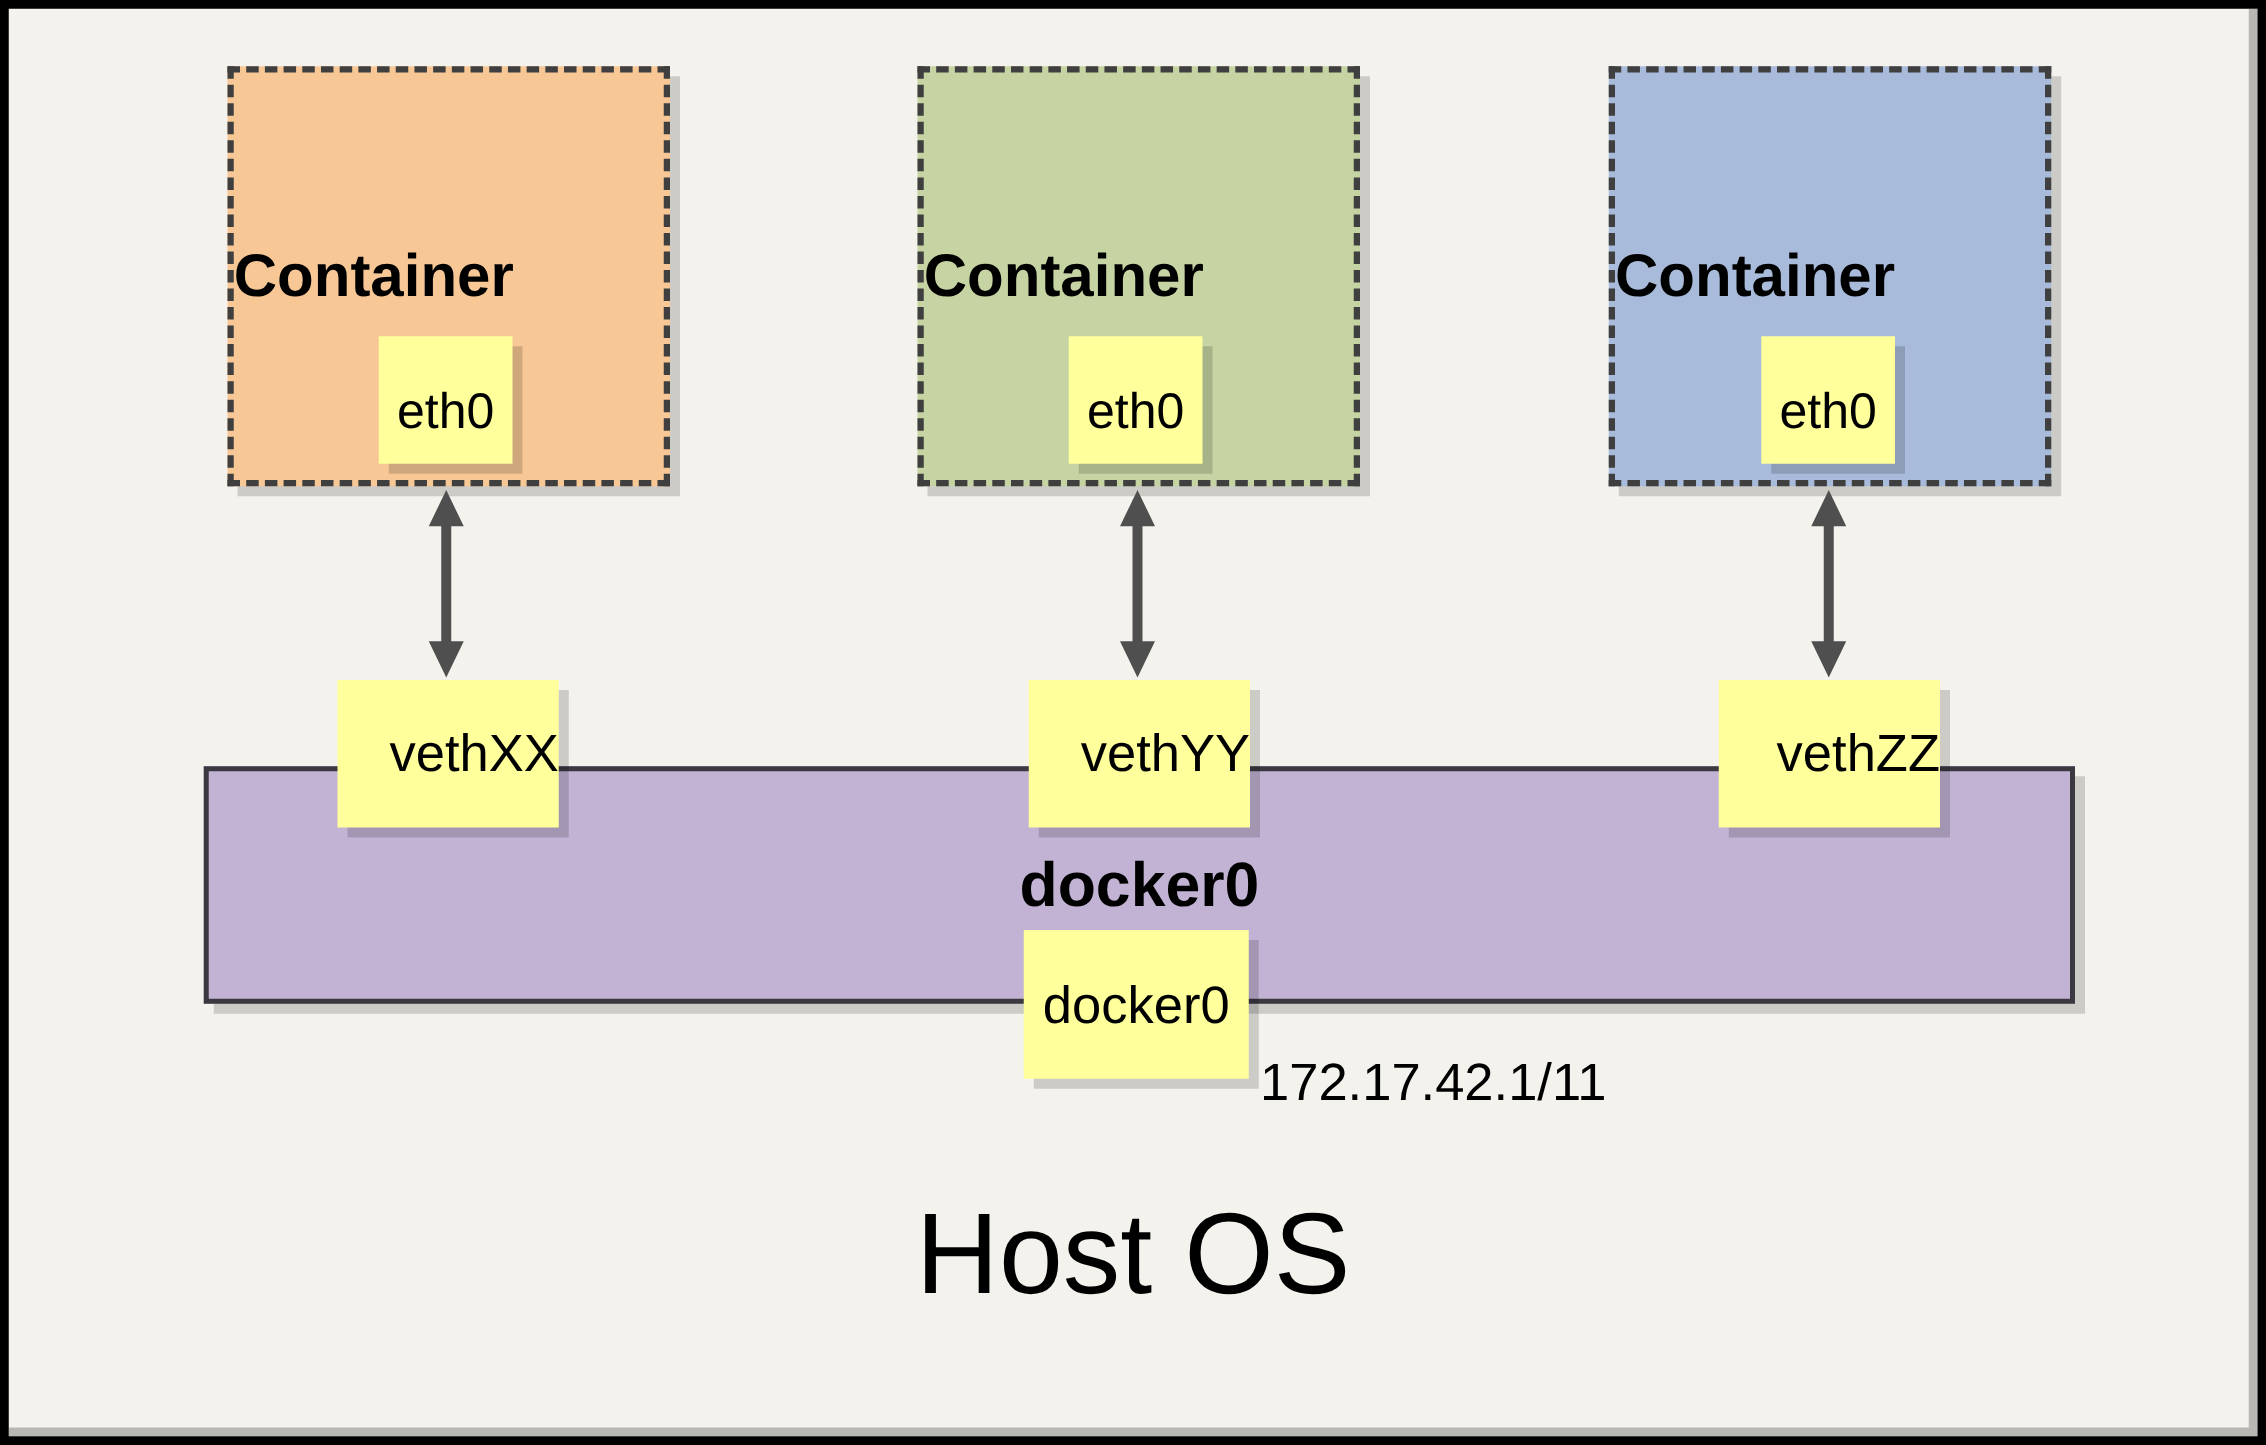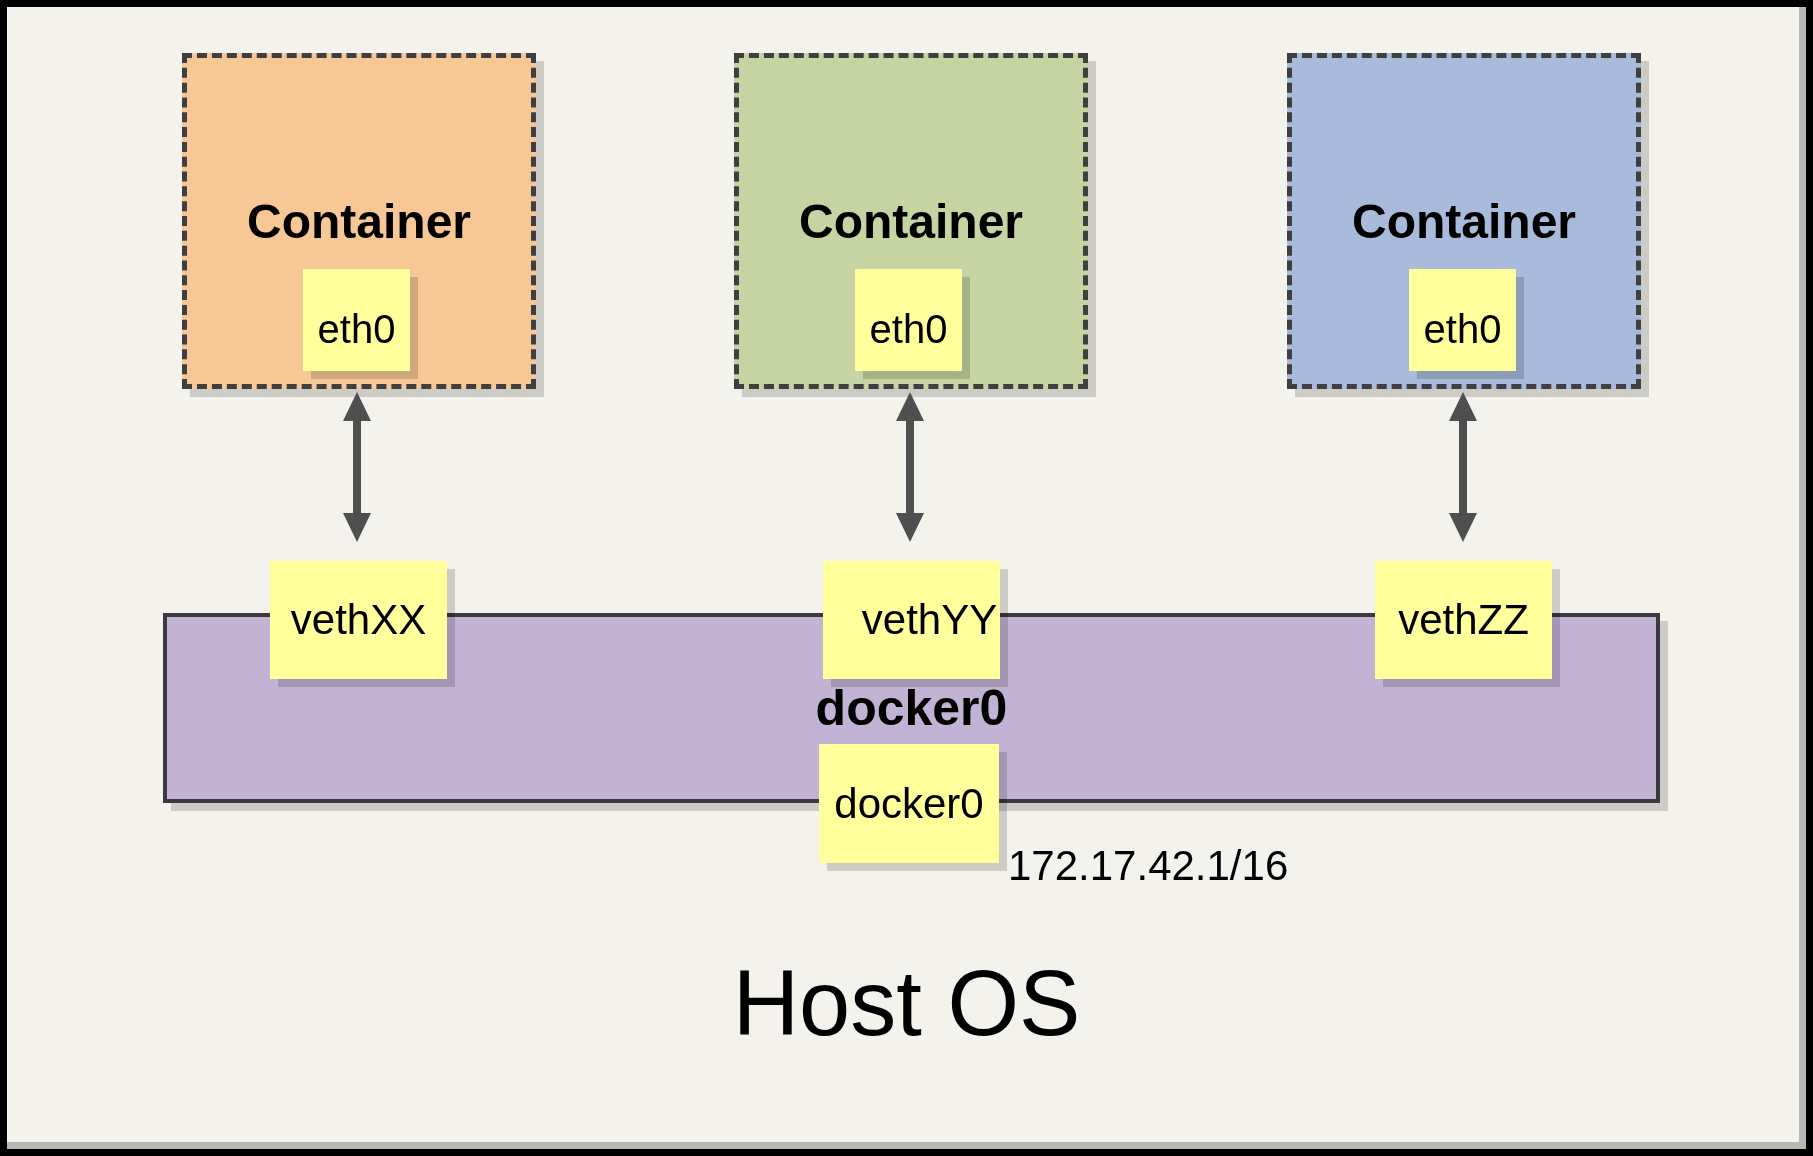--- a/index.html
+++ b/index.html
@@ -27,21 +27,21 @@
     box-shadow: 8px 8px 0 0 rgba(0,0,0,0.16);
     z-index: 1;
   }
   .container-box.c1 { left: 175px;  background: #f7c896; }
   .container-box.c2 { left: 727px;  background: #c6d4a3; }
   .container-box.c3 { left: 1280px; background: #a8bbda; }
 
   .container-title {
     position: absolute;
     top: 138px; left: 0; right: 0;
-    text-align: center;
+    text-align: left;
     font-size: 48px;
     font-weight: bold;
     line-height: 52px;
   }
 
   
   .note {
     position: absolute;
     background: #ffff9c;
     box-shadow: 8px 8px 0 0 rgba(0,0,0,0.16);
@@ -53,25 +53,26 @@
     width: 107px;
     height: 102px;
     font-size: 40px;
     line-height: 121px;
   }
   .eth-box.e1 { left: 296px; }
   .eth-box.e2 { left: 848px; }
   .eth-box.e3 { left: 1402px; }
 
   .veth-box {
-    top: 554px;
+    top: 537px;
     width: 177px;
     height: 118px;
     font-size: 42px;
     line-height: 118px;
+    text-align: right;
   }
   .veth-box.v1 { left: 263px; }
   .veth-box.v2 { left: 816px; padding-left: 36px; }
   .veth-box.v3 { left: 1368px; }
 
   .docker0-box {
     left: 812px;
     top: 737px;
     width: 180px;
     height: 119px;
@@ -170,17 +171,17 @@
 
   <div class="bridge-bar" style="background-color: rgb(194, 179, 213);">
     <div class="bridge-title">docker0</div>
   </div>
 
   <div class="note veth-box v1" style="background-color: rgb(255, 255, 156);"><span>vethXX</span></div>
   <div class="note veth-box v2" style="background-color: rgb(255, 255, 156);"><span>vethYY</span></div>
   <div class="note veth-box v3" style="background-color: rgb(255, 255, 156);"><span>vethZZ</span></div>
 
   <div class="note docker0-box" style="background-color: rgb(255, 255, 156);"><span>docker0</span></div>
-  <div class="ip-label">172.17.42.1/16</div>
+  <div class="ip-label">172.17.42.1/11</div>
 
   <div class="host-label">Host OS</div>
 
 </div>
 
 </body></html>

